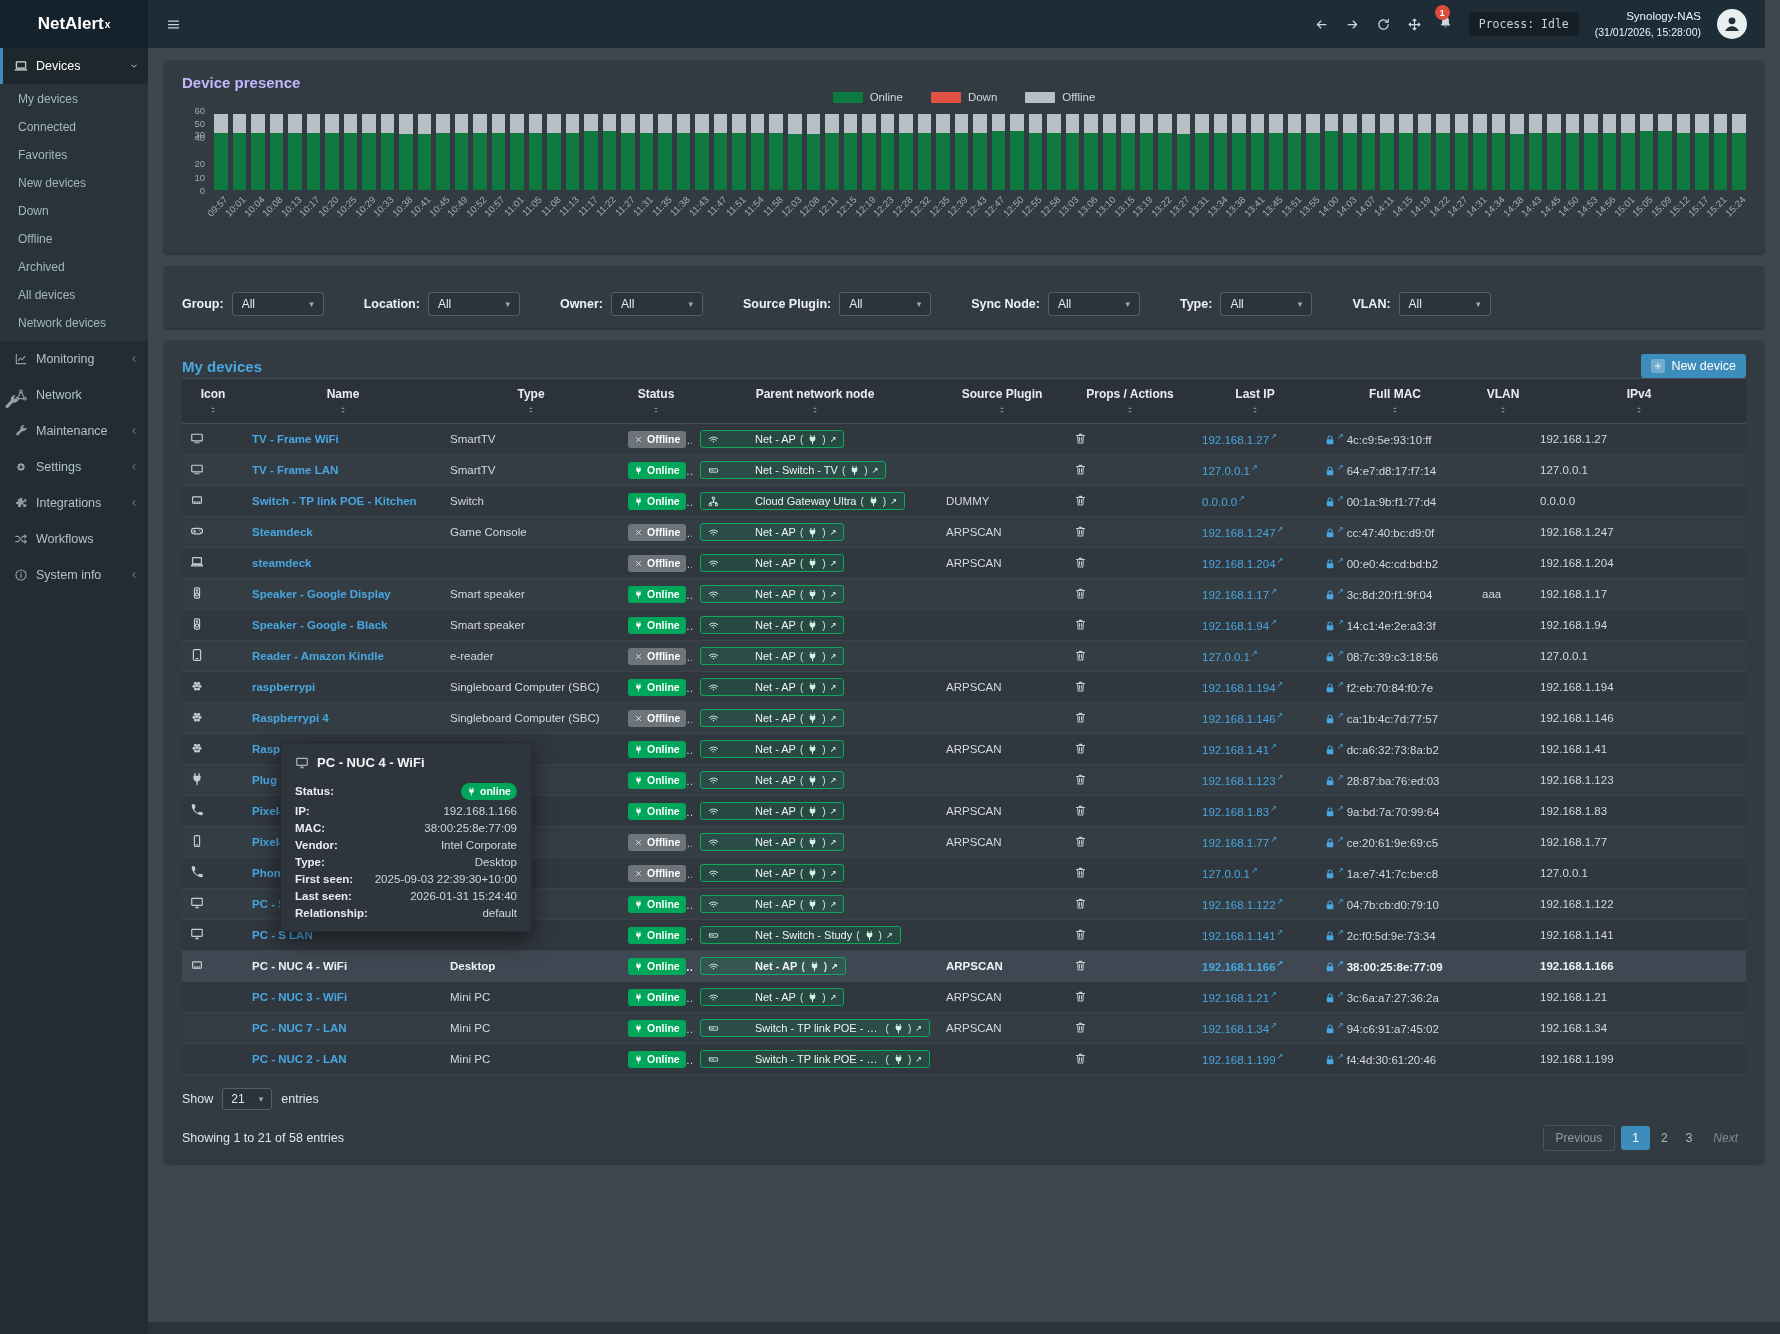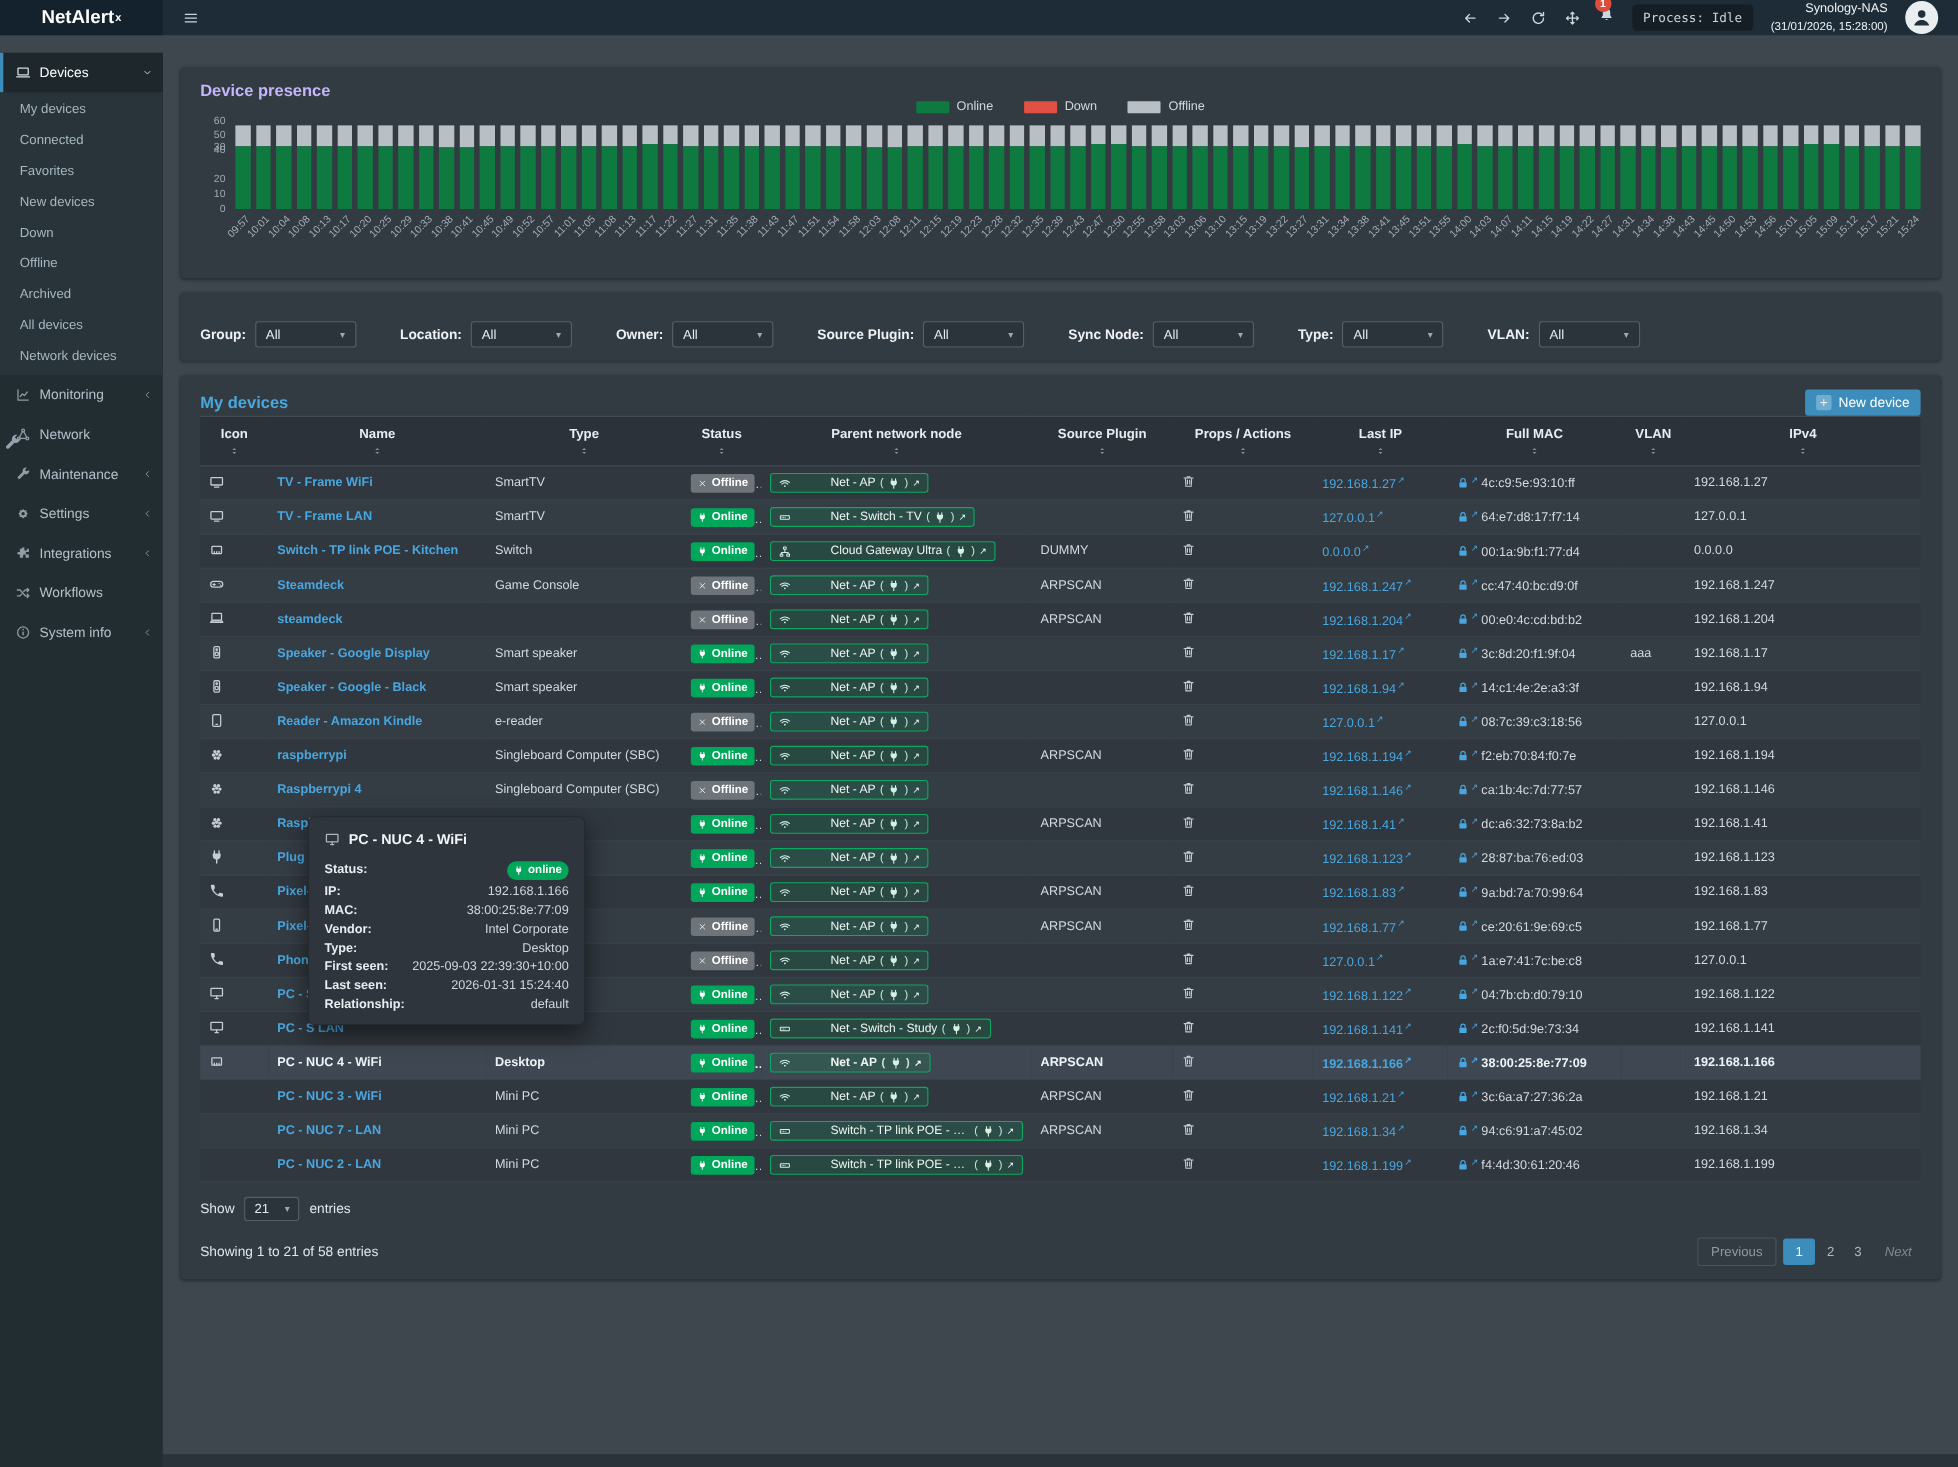--- a/index.html
+++ b/index.html
@@ -6,21 +6,21 @@
   html,body { margin:0; padding:0; }
   body {
     width:1780px; height:1334px; position:relative; overflow:hidden;
     font-family:"Liberation Sans", sans-serif;
     background:#3e464e; color:#d3dade;
   }
   .ic { display:inline-flex; line-height:0; }
   .ic svg { width:1em; height:1em; display:block; }
 
   
-  .topbar { position:absolute; top:0; left:0; right:0; height:32px; background:#1d2c37; display:flex; z-index:30; }
+  .topbar { position:absolute; top:0; left:0; right:15px; height:48px; background:#1d2c37; display:flex; z-index:30; }
   .brand { width:148px; background:#13222c; color:#fff; display:flex; align-items:center; justify-content:center;
            font-size:17px; font-weight:bold; cursor:pointer; }
   .brand sup { font-size:10px; margin-left:1px; }
   .topbar-main { flex:1; display:flex; align-items:center; padding:0 18px; }
   .tb-icon { font-size:15px; color:#ccd6dd; cursor:pointer; }
   .tb-right { margin-left:auto; display:flex; align-items:center; gap:16px; }
   .bell-wrap { position:relative; cursor:pointer; }
   .badge-count { position:absolute; top:-10px; left:-3px; background:#dd4b39; color:#fff; font-size:9.5px; font-weight:bold;
                  min-width:15px; height:15px; border-radius:8px; display:flex; align-items:center; justify-content:center; padding:0 3px; }
   .process-pill { font-family:"DejaVu Sans Mono", monospace; font-size:11.5px; color:#c9d2d9; background:#151e25;

